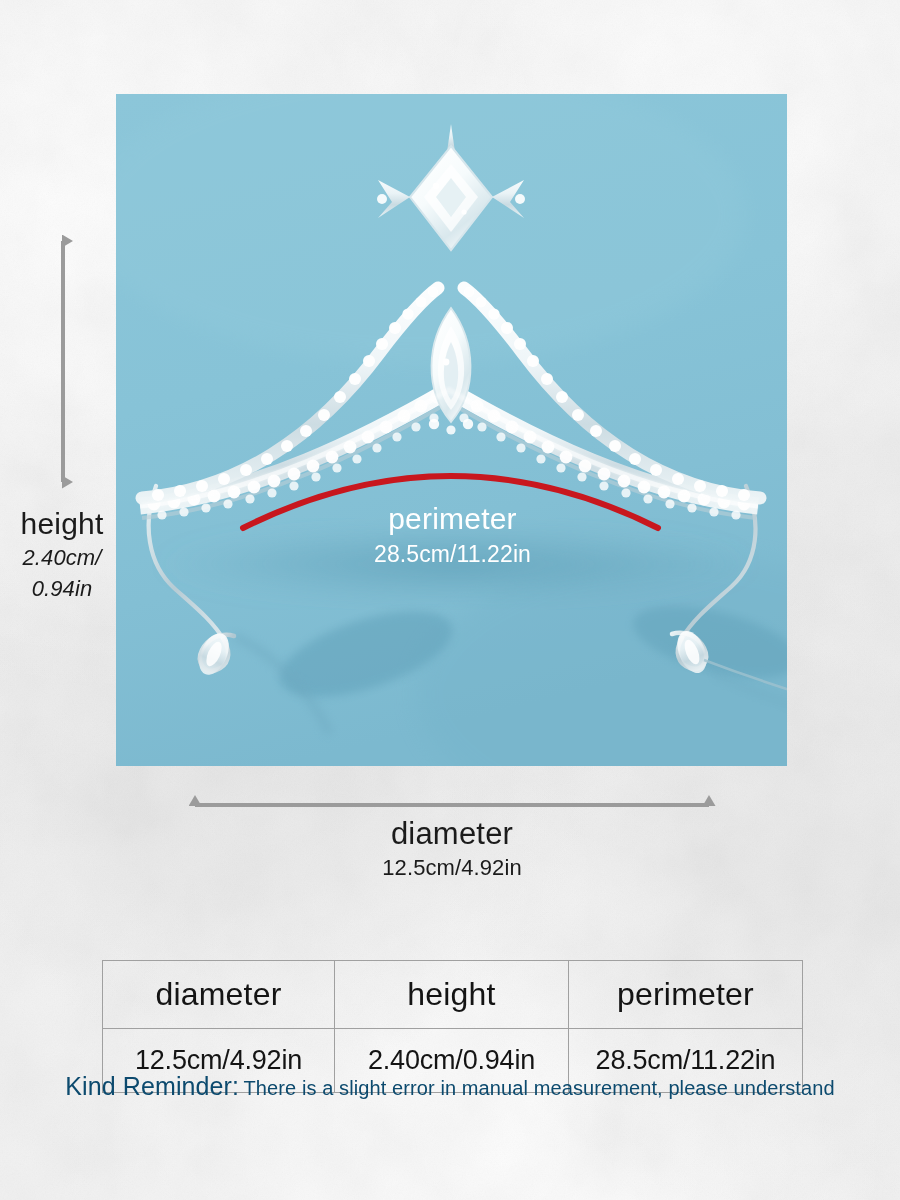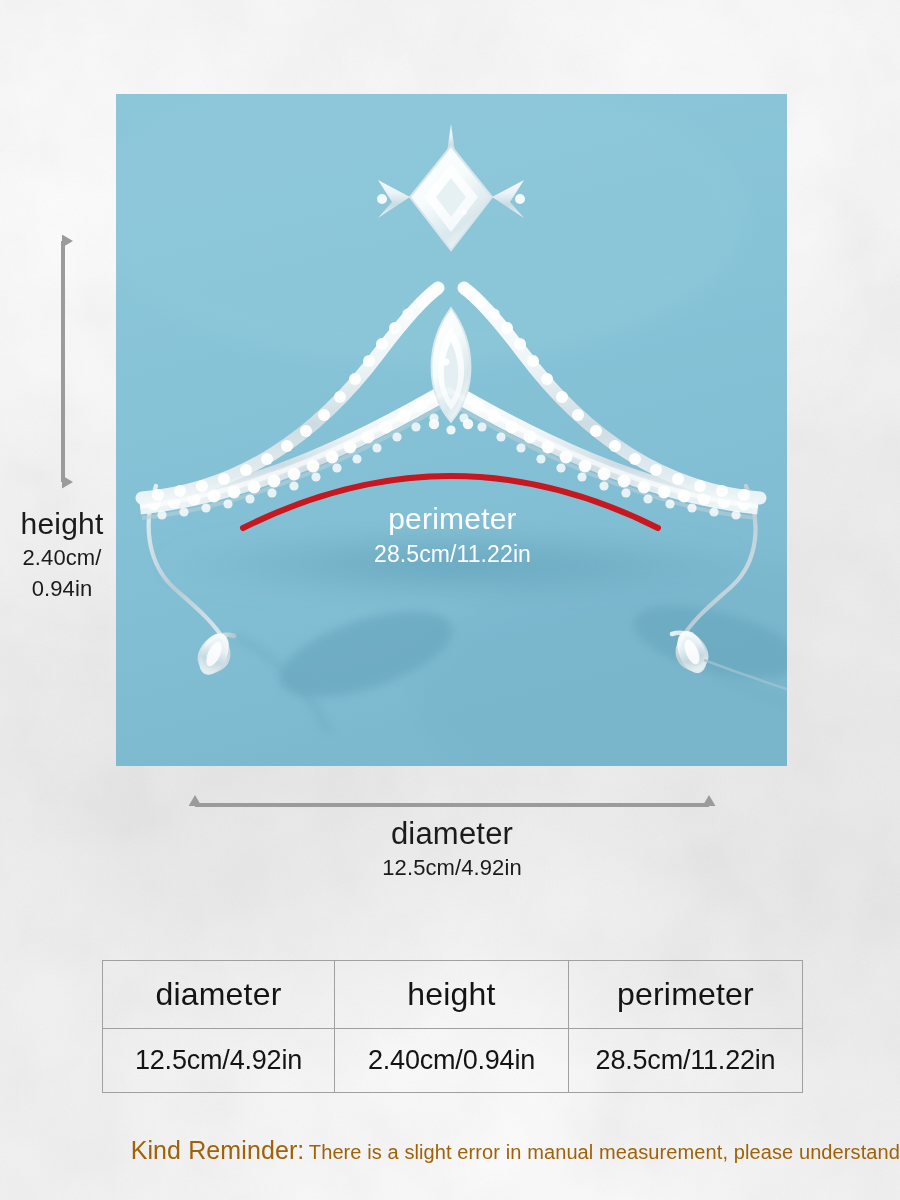--- a/index.html
+++ b/index.html
@@ -66,21 +66,21 @@
     white-space: nowrap;
   }
 
   #height-label {
     left: 0px;
     top: 506px;
     width: 124px;
   }
   #height-label .label-title { font-size: 30px; }
   #height-label .label-value { font-size: 22px; }
-  #height-label .vline { display: block; }
+  #height-label .vline { display: block; font-style: italic; }
 
   #diameter-label {
     left: 252px;
     top: 816px;
     width: 400px;
   }
   #diameter-label .label-title { font-size: 31px; }
   #diameter-label .label-value { font-size: 22px; }
 
   #perimeter-label {
@@ -126,25 +126,25 @@
     letter-spacing: -0.2px;
   }
   #spec-table col.c1 { width: 232px; }
   #spec-table col.c2 { width: 234px; }
   #spec-table col.c3 { width: 234px; }
 
   
   #reminder {
     position: absolute;
     left: 0;
-    top: 1136px;
+    top: 1072px;
     width: 900px;
-    text-align: right;
+    text-align: center;
     white-space: nowrap;
-    color: #a16207;
+    color: #0c4a6e;
   }
   #reminder .rem-strong {
     font-size: 25px;
     letter-spacing: 0.1px;
   }
   #reminder .rem-text {
     font-size: 20px;
     letter-spacing: 0.1px;
   }
 </style>

